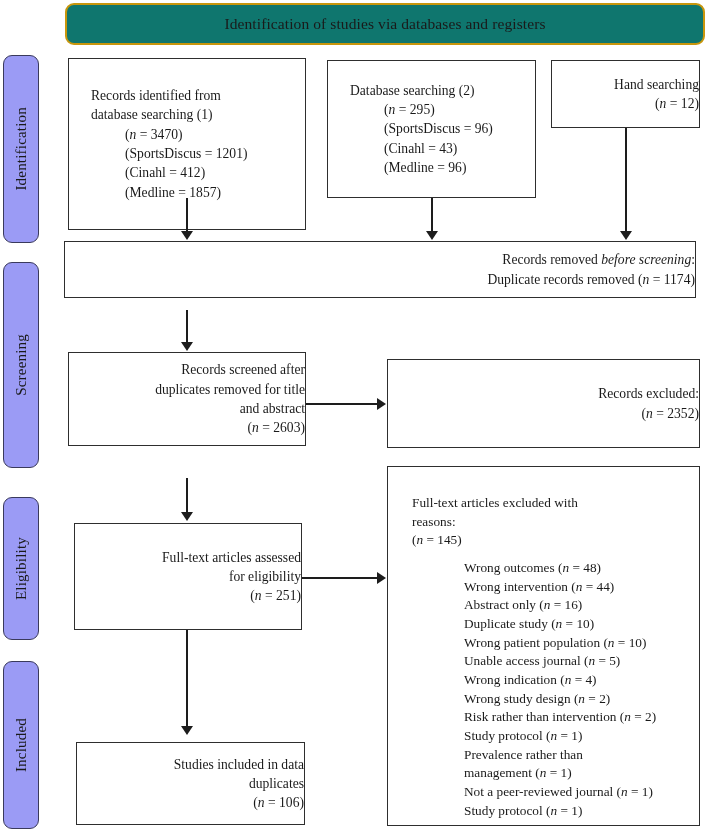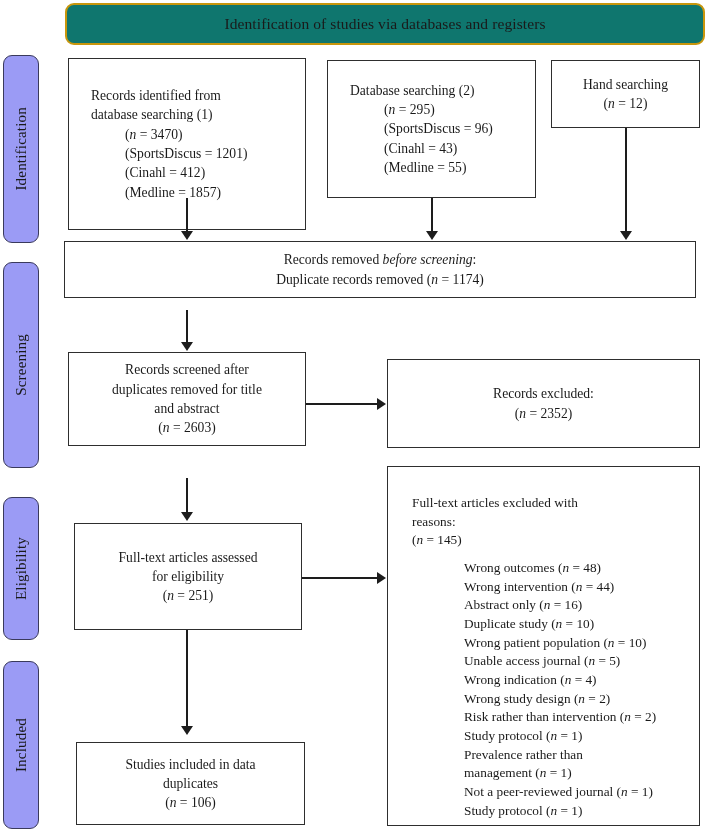--- a/index.html
+++ b/index.html
@@ -57,21 +57,21 @@
     position: absolute;
     background: #ffffff;
     border: 1.6px solid #2e2e2e;
     box-sizing: border-box;
     display: flex;
     flex-direction: column;
     justify-content: center;
     font-size: 13.6px;
     line-height: 1.42;
   }
-  .node.center { align-items: center; text-align: center; }
+  .node.center { align-items: center; text-align: right; }
   .node .pad { padding: 0 10px; }
   .node .pad-left { padding: 0 8px 0 22px; }
   .node .indent { padding-left: 34px; }
   .node .indent2 { padding-left: 52px; }
   .nwrap { width: 100%; }
   i.ital { font-style: italic; }
   .ln { position: absolute; background: #1d1d1d; }
   .vline { width: 1.6px; }
   .hline { height: 1.6px; }
   .arrow-down {
@@ -121,21 +121,21 @@
       <div class="indent">(Medline = 1857)</div>
     </div>
   </div>
 
   <div class="node" style="left:327px;top:60px;width:209px;height:138px;">
     <div class="nwrap pad-left">
       <div>Database searching (2)</div>
       <div class="indent">(<i>n</i> = 295)</div>
       <div class="indent">(SportsDiscus = 96)</div>
       <div class="indent">(Cinahl = 43)</div>
-      <div class="indent">(Medline = 55)</div>
+      <div class="indent">(Medline = 96)</div>
     </div>
   </div>
 
   <div class="node center" style="left:551px;top:60px;width:149px;height:68px;">
     <div class="nwrap pad">
       <div>Hand searching</div>
       <div>(<i>n</i> = 12)</div>
     </div>
   </div>
 

